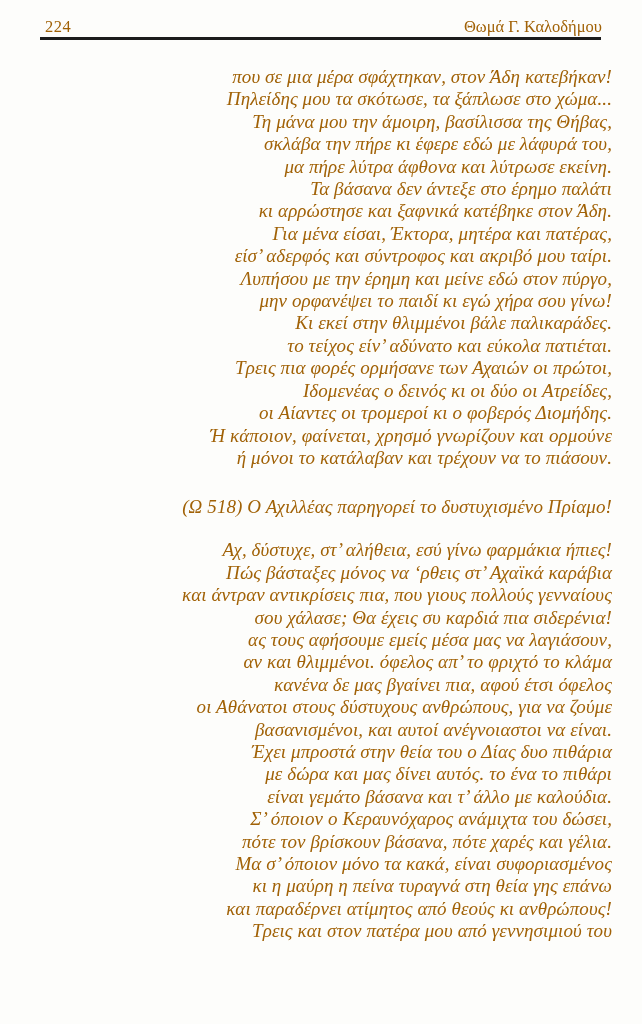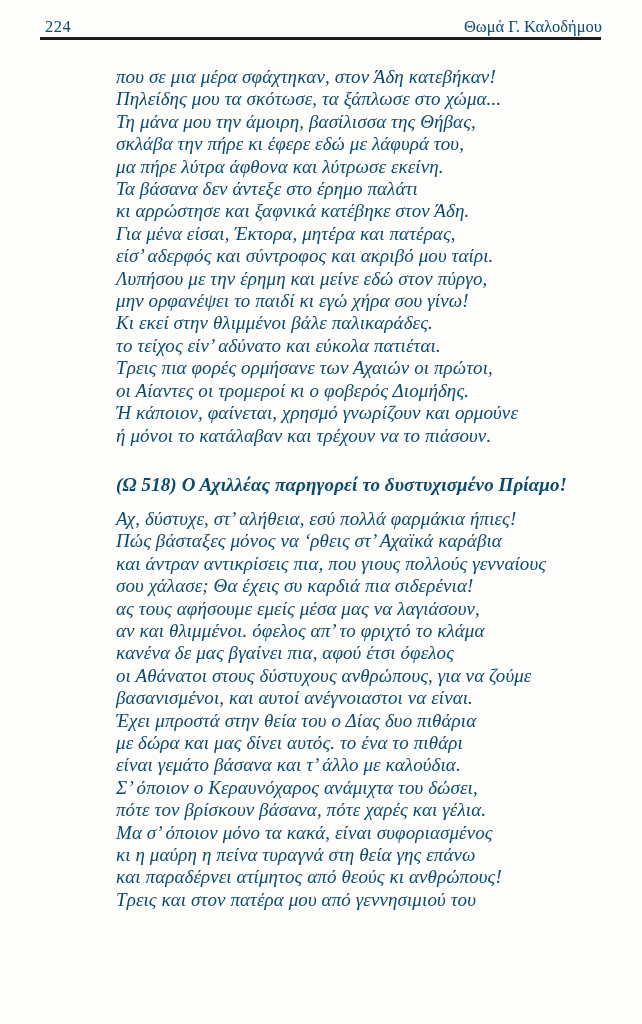--- a/index.html
+++ b/index.html
@@ -6,21 +6,21 @@
     margin: 0;
     padding: 0;
     background: #e8e8e6;
   }
   .page {
     position: relative;
     width: 642px;
     height: 1024px;
     margin: 0 auto;
     background: #fdfdfb;
-    color: #0c4a6e;
+    color: #a16207;
     overflow: hidden;
     font-family: "Liberation Serif", "DejaVu Serif", serif;
   }
   .running-header {
     position: absolute;
     top: 16px;
     left: 40px;
     right: 40px;
     height: 24px;
     font-size: 16.5px;
@@ -48,30 +48,31 @@
     height: 0;
     border-bottom: 3px solid #1c1c1c;
   }
   .body-text {
     position: absolute;
     left: 116px;
     top: 66px;
     right: 30px;
     font-style: italic;
     font-size: 19px;
+    text-align: right;
   }
   .poem .poem-line {
     line-height: 22.4px;
     white-space: nowrap;
     letter-spacing: 0.1px;
   }
   .section-heading {
     margin-top: 26px;
-    margin-bottom: 12px;
-    font-weight: bold;
+    margin-bottom: 21px;
+    font-weight: normal;
     font-style: italic;
     font-size: 19px;
     line-height: 23px;
     white-space: nowrap;
     letter-spacing: 0.1px;
   }
 </style>
 </head>
 <body>
 
@@ -94,29 +95,30 @@
         <div class="poem-line">μα πήρε λύτρα άφθονα και λύτρωσε εκείνη.</div>
         <div class="poem-line">Τα βάσανα δεν άντεξε στο έρημο παλάτι</div>
         <div class="poem-line">κι αρρώστησε και ξαφνικά κατέβηκε στον Άδη.</div>
         <div class="poem-line">Για μένα είσαι, Έκτορα, μητέρα και πατέρας,</div>
         <div class="poem-line">είσ’ αδερφός και σύντροφος και ακριβό μου ταίρι.</div>
         <div class="poem-line">Λυπήσου με την έρημη και μείνε εδώ στον πύργο,</div>
         <div class="poem-line">μην ορφανέψει το παιδί κι εγώ χήρα σου γίνω!</div>
         <div class="poem-line">Κι εκεί στην θλιμμένοι βάλε παλικαράδες.</div>
         <div class="poem-line">το τείχος είν’ αδύνατο και εύκολα πατιέται.</div>
         <div class="poem-line">Τρεις πια φορές ορμήσανε των Αχαιών οι πρώτοι,</div>
+        <div class="poem-line">Ιδομενέας ο δεινός κι οι δύο οι Ατρείδες,</div>
         <div class="poem-line">οι Αίαντες οι τρομεροί κι ο φοβερός Διομήδης.</div>
         <div class="poem-line">Ή κάποιον, φαίνεται, χρησμό γνωρίζουν και ορμούνε</div>
         <div class="poem-line">ή μόνοι το κατάλαβαν και τρέχουν να το πιάσουν.</div>
       </div>
 
     <div class="section-heading">(Ω 518) Ο Αχιλλέας παρηγορεί το δυστυχισμένο Πρίαμο!</div>
 
     <div class="poem">
-        <div class="poem-line">Αχ, δύστυχε, στ’ αλήθεια, εσύ πολλά φαρμάκια ήπιες!</div>
+        <div class="poem-line">Αχ, δύστυχε, στ’ αλήθεια, εσύ γίνω φαρμάκια ήπιες!</div>
         <div class="poem-line">Πώς βάσταξες μόνος να ‘ρθεις στ’ Αχαϊκά καράβια</div>
         <div class="poem-line">και άντραν αντικρίσεις πια, που γιους πολλούς γενναίους</div>
         <div class="poem-line">σου χάλασε; Θα έχεις συ καρδιά πια σιδερένια!</div>
         <div class="poem-line">ας τους αφήσουμε εμείς μέσα μας να λαγιάσουν,</div>
         <div class="poem-line">αν και θλιμμένοι. όφελος απ’ το φριχτό το κλάμα</div>
         <div class="poem-line">κανένα δε μας βγαίνει πια, αφού έτσι όφελος</div>
         <div class="poem-line">οι Αθάνατοι στους δύστυχους ανθρώπους, για να ζούμε</div>
         <div class="poem-line">βασανισμένοι, και αυτοί ανέγνοιαστοι να είναι.</div>
         <div class="poem-line">Έχει μπροστά στην θεία του ο Δίας δυο πιθάρια</div>
         <div class="poem-line">με δώρα και μας δίνει αυτός. το ένα το πιθάρι</div>

